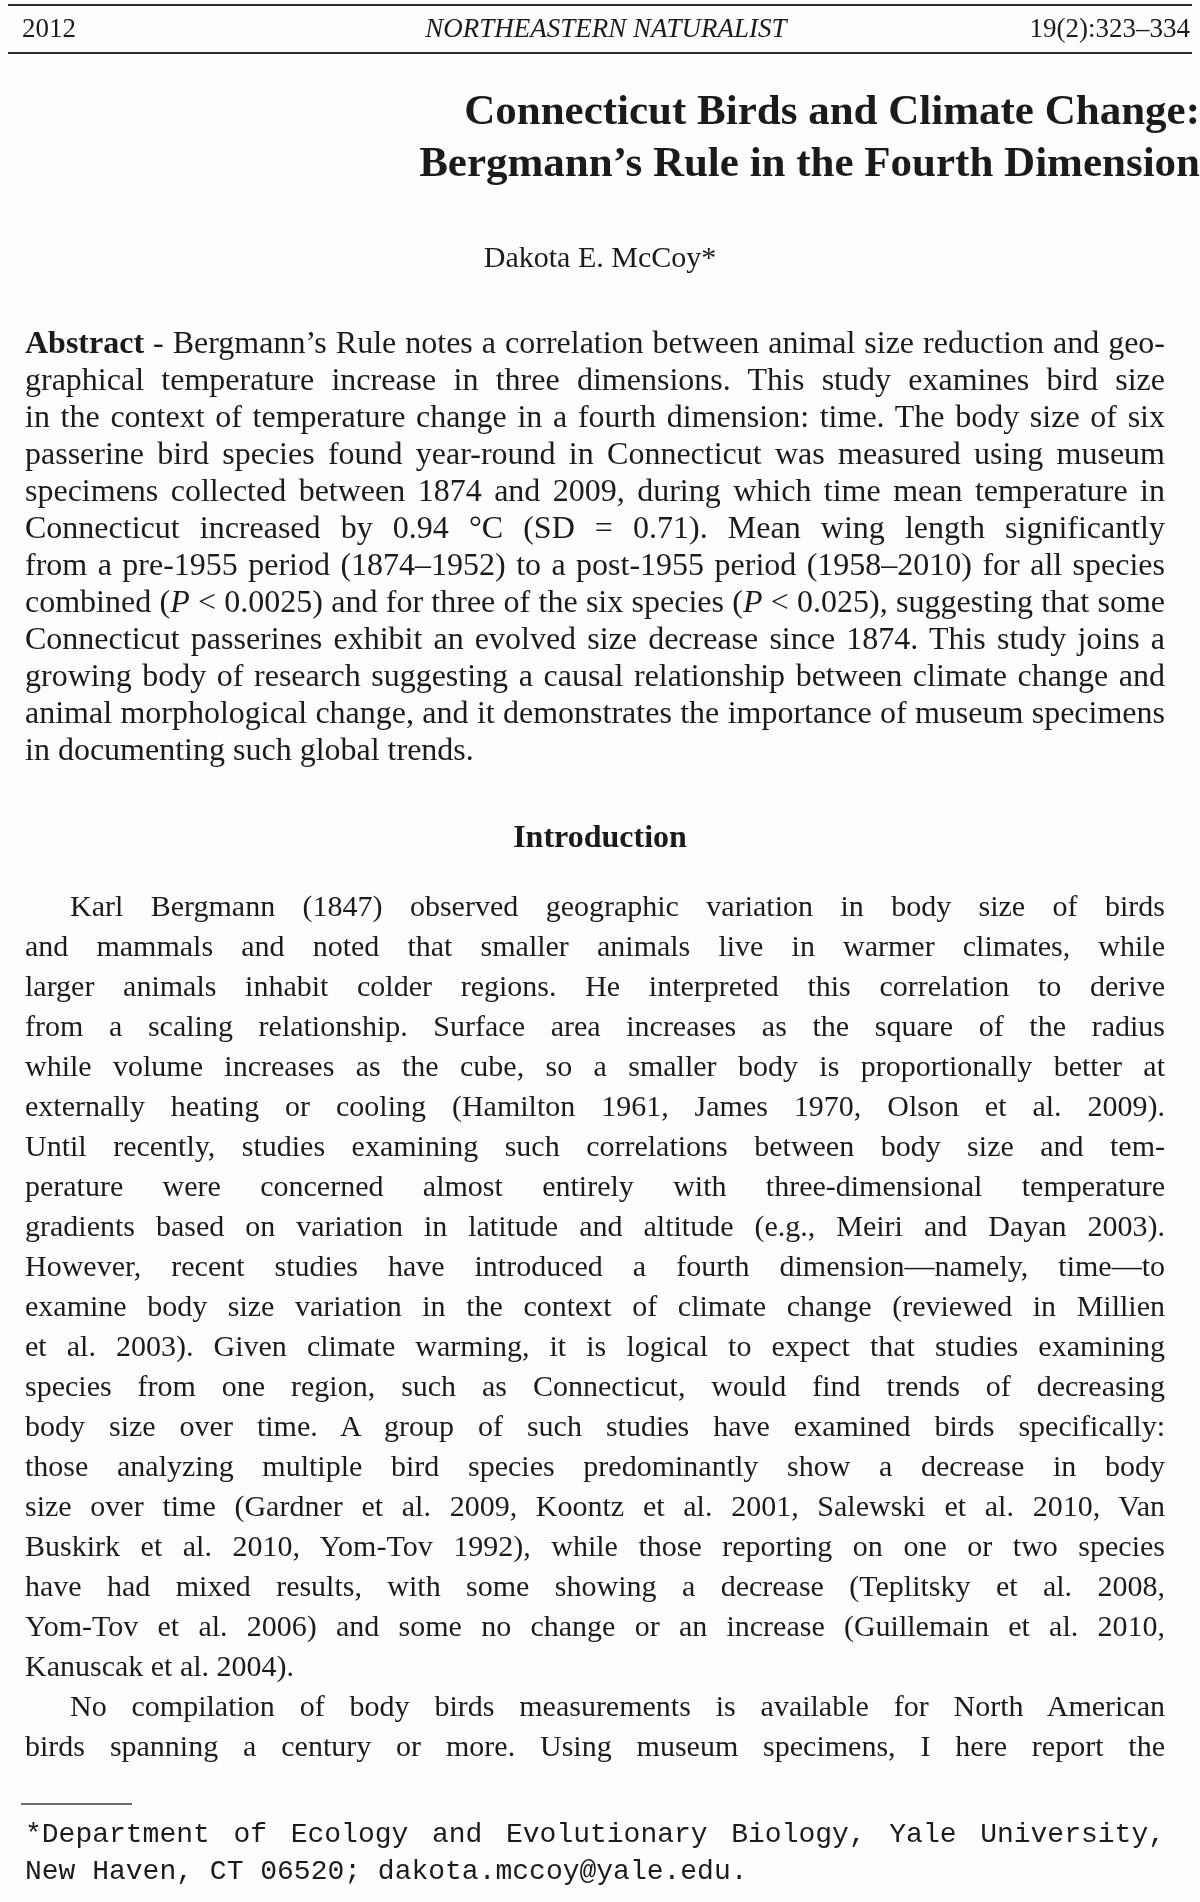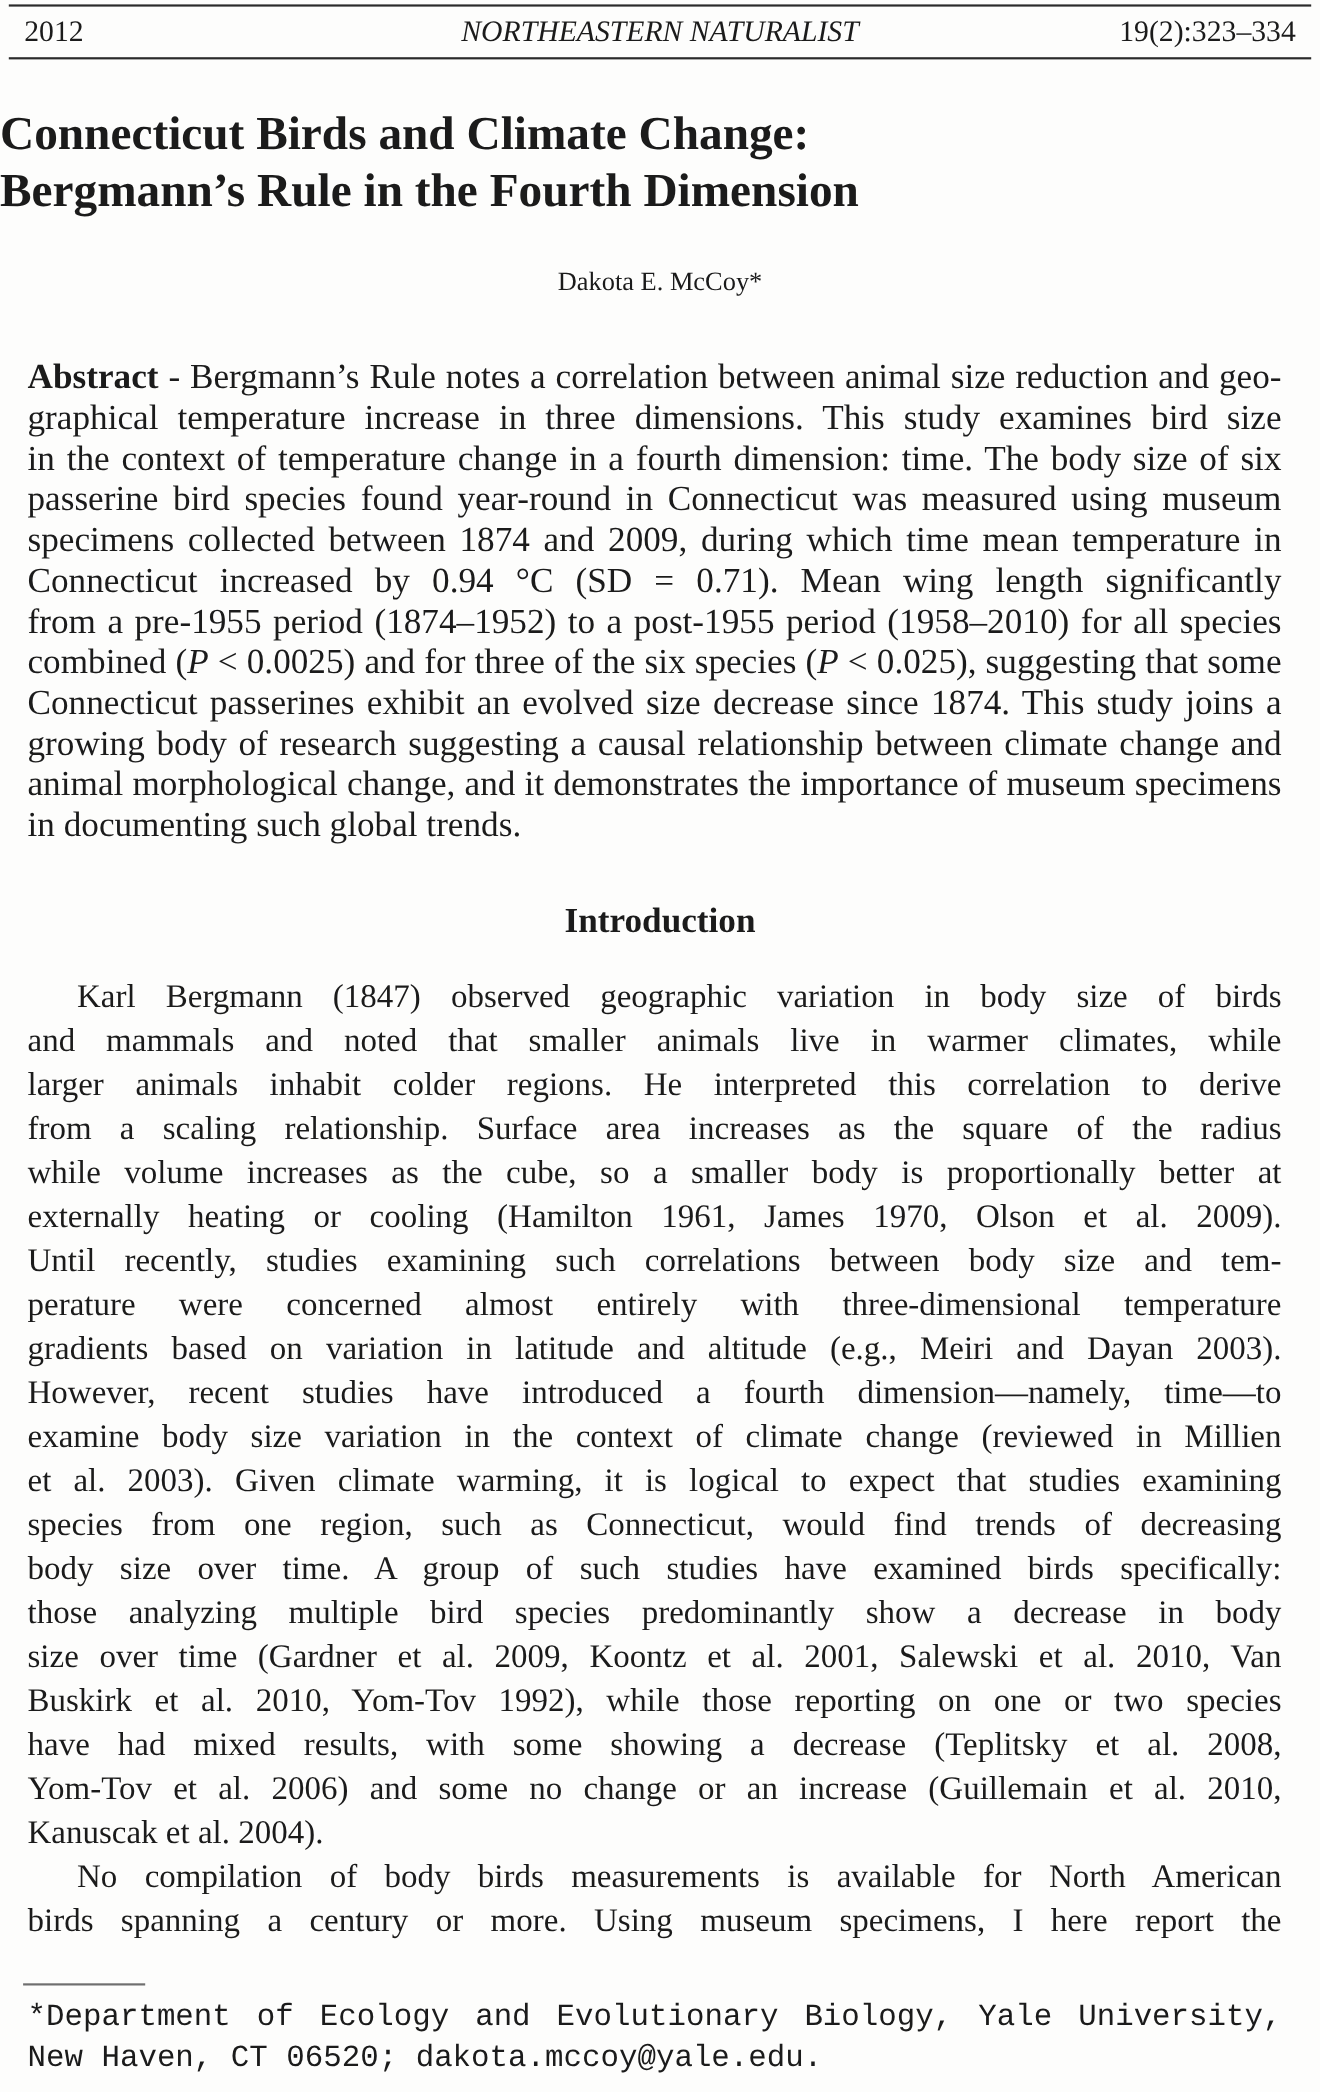--- a/index.html
+++ b/index.html
@@ -11,38 +11,38 @@
     background: #fdfdfc;
     color: #1b1b1b;
     font-family: "Liberation Serif", "DejaVu Serif", serif;
     overflow: hidden;
   }
   .rule { position: absolute; left: 8px; right: 8px; border-top: 2px solid #2b2b2b; }
   .rule.top    { top: 4px; }
   .rule.head   { top: 52px; }
 
   .running-head {
-    position: absolute; top: 9px; left: 22px; right: 22px; height: 38px;
+    position: absolute; top: 9px; left: 22px; right: 10px; height: 38px;
     font-size: 27px; line-height: 38px;
   }
   .running-head .year  { position: absolute; left: 0; top: 0; }
   .running-head .journal {
     position: absolute; left: 0; right: 0; top: 0;
     text-align: center; font-style: italic;
   }
   .running-head .citation { position: absolute; right: 0; top: 0; }
 
   .title {
-    position: absolute; top: 96px; left: 0; width: 100%;
-    text-align: left; font-weight: bold;
+    position: absolute; top: 84px; left: 0; width: 100%;
+    text-align: right; font-weight: bold;
     font-size: 43px; line-height: 52px; margin: 0;
   }
   .author {
     position: absolute; top: 239px; left: 0; width: 100%;
-    text-align: center; font-size: 24px; line-height: 36px;
+    text-align: center; font-size: 30px; line-height: 36px;
   }
 
   .textblock { position: absolute; left: 25px; width: 1140px; }
   .abstract  { top: 324px; font-size: 32px; line-height: 37px; }
   .intro     { top: 886px; font-size: 30px; line-height: 40px; }
   .footnote  { top: 1816px; font-size: 28px; line-height: 37px; }
 
   .section-heading {
     position: absolute; top: 817px; left: 0; width: 100%;
     text-align: center; font-weight: bold; font-size: 32px; line-height: 38px; margin: 0;

